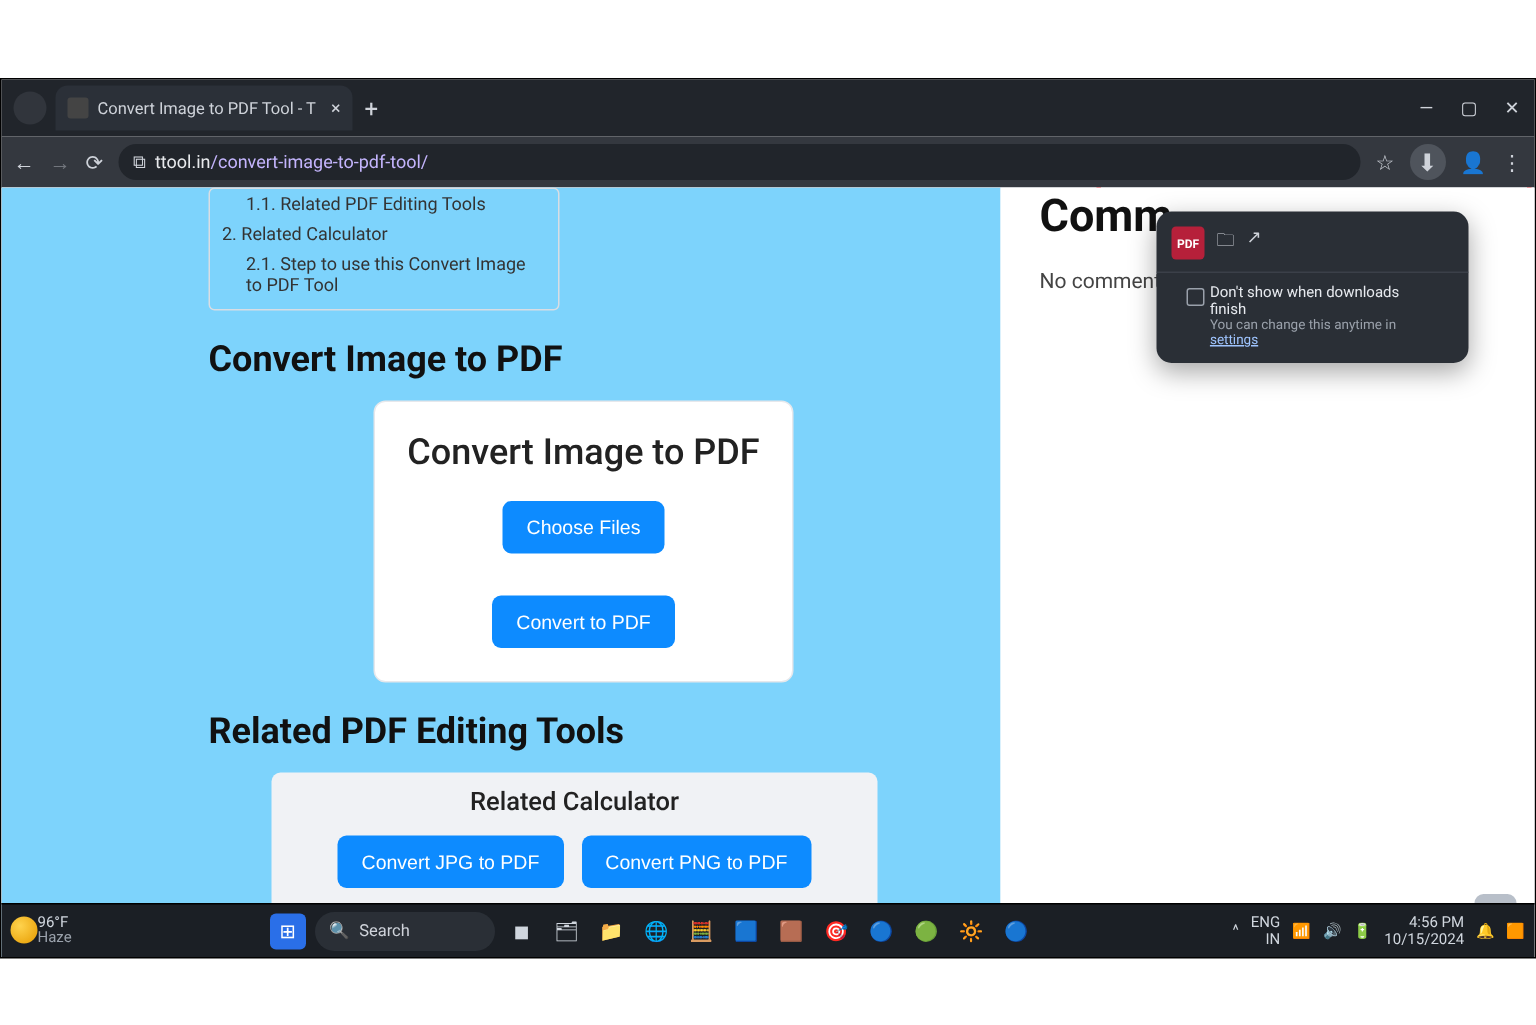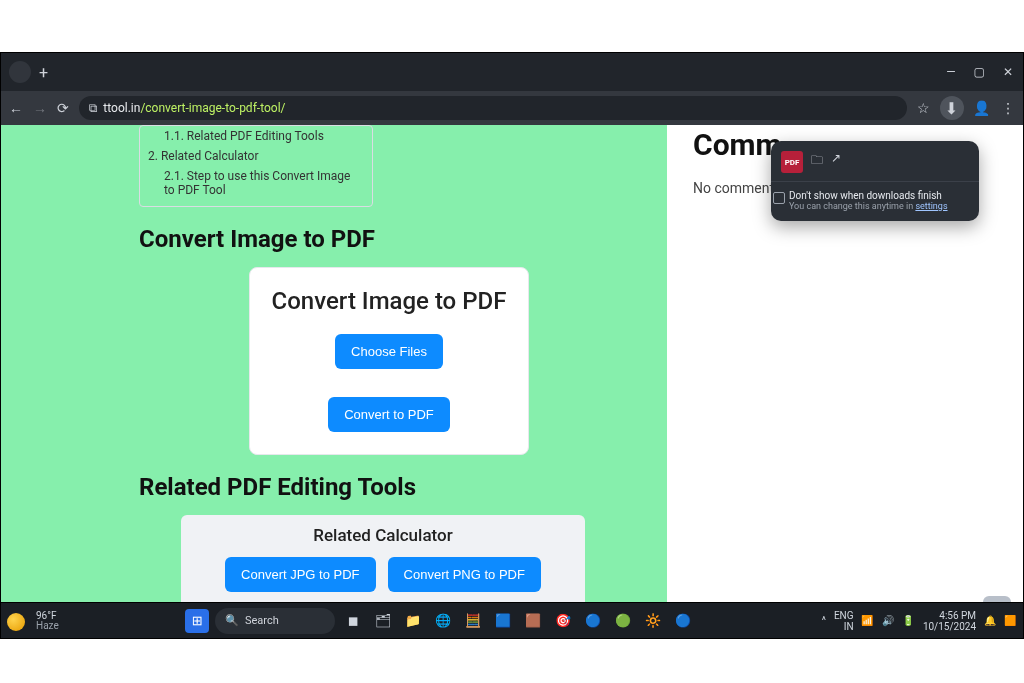--- a/index.html
+++ b/index.html
@@ -15,21 +15,21 @@
 .plus{margin-left:8px;font-size:16px}
 .winctl{margin-left:auto;display:flex;gap:18px;padding-right:10px;font-size:12px}
 .toolbar{height:34px;background:#34383f;display:flex;align-items:center;padding:0 8px;gap:10px;color:#cfd3da}
 .tbtn{font-size:14px;color:#cfd3da}
 .url{flex:1;height:24px;border-radius:14px;background:#21252b;display:flex;align-items:center;padding:0 10px;font-size:12px;color:#cfd3da}
 .url .host{color:#e8eaed}
 .ricons{display:flex;align-items:center;gap:10px}
 .ricon{font-size:14px;color:#cfd3da}
 .dlring{width:24px;height:24px;border-radius:50%;background:#4f545c;display:flex;align-items:center;justify-content:center;color:#cfd3da}
 .viewport{position:absolute;left:0;right:0;top:72px;bottom:0;background:#f0f2f5;overflow:hidden}
-.page{position:absolute;left:0;width:666px;top:0;bottom:0;background:#86efac}
+.page{position:absolute;left:0;width:666px;top:0;bottom:0;background:#7dd3fc}
 .sidebar{position:absolute;left:666px;right:0;top:0;bottom:0;background:#fff}
 .sidebar h2{font-size:30px;font-weight:700;margin:2px 0 0 26px;color:#111}
 .sidebar .nc{font-size:14px;color:#444;margin:18px 0 0 26px}
 .toc{border:1px solid #d9dde3;border-radius:4px;margin:0 0 0 138px;width:234px;padding:0 8px 6px}
 .toc-row{font-size:12px;color:#333;padding:3px 0}
 .toc-row.sub{padding-left:16px}
 .h2{font-size:24px;font-weight:700;color:#111;margin:18px 0 14px 138px}
 .card{width:280px;margin:0 auto 6px 248px;background:#fff;border:1px solid #e6e8ec;border-radius:8px;padding:18px 14px 22px;text-align:center}
 .card h3{font-size:24px;font-weight:500;color:#222;line-height:1.25;margin-bottom:18px}
 .btn{display:inline-block;background:#0d8bff;color:#fff;font-size:13px;padding:10px 16px;border-radius:6px;border:none;cursor:pointer}
@@ -38,60 +38,65 @@
 .rel h4{font-size:17px;font-weight:500;color:#222;margin-bottom:12px}
 .rel .row{display:flex;justify-content:center;gap:12px}
 .calloutbox{position:absolute;top:-16px;right:2px;width:290px;height:152px;border:3px solid #ec1c24;border-radius:3px;pointer-events:none}
 .dl{position:absolute;top:88px;right:44px;width:208px;background:#2a2f36;border-radius:10px;box-shadow:0 6px 18px rgba(0,0,0,.35);color:#d7dbe1;overflow:hidden}
 .dl .item{display:flex;gap:8px;padding:10px 10px 8px}
 .pdfic{width:22px;height:22px;border-radius:3px;background:#b6203a;color:#fff;font-size:8px;display:flex;align-items:center;justify-content:center;font-weight:700}
 .dl .meta{flex:1}
 .dl .meta .nm{font-size:11px;color:#e9ecef}
 .dl .meta .sub{font-size:10px;color:#9aa1ab}
 .dl .act{display:flex;gap:8px;font-size:12px;color:#cfd3da}
-.dl .opt{display:flex;gap:4px;padding:8px 2px 10px;border-top:1px solid #3b4049}
+.dl .opt{display:flex;gap:4px;padding:8px 20px 10px;border-top:1px solid #3b4049}
 .chk{width:12px;height:12px;border:1px solid #9aa1ab;border-radius:2px;margin-top:2px}
 .dl .opt .txt .l1{font-size:10px;color:#e6e9ee}
 .dl .opt .txt .l2{font-size:9px;color:#9aa1ab}
 .dl a{color:#9fc5ff;}
 .scrolltop{position:absolute;right:12px;bottom:14px;width:28px;height:28px;border-radius:6px;background:#b8bfc9;color:#333;display:flex;align-items:center;justify-content:center;font-size:14px}
 .taskbar{position:absolute;left:0;right:0;bottom:0;height:36px;background:#1b1f25;display:flex;align-items:center;color:#d0d6de;padding:0 6px;border-top:1px solid #000}
-.wx{display:flex;align-items:flex-end;gap:11px;font-size:10px;line-height:1}
+.wx{display:flex;align-items:flex-start;gap:0;font-size:10px;line-height:1}
 .wxic{width:18px;height:18px;border-radius:50%;background:radial-gradient(circle at 35% 35%,#ffd34d,#e69b00)}
 .tb-center{flex:1;display:flex;align-items:center;justify-content:center;gap:6px}
 .sbx{height:26px;border-radius:14px;background:#2a2f36;display:flex;align-items:center;padding:0 10px;color:#cfd3da;font-size:11px;gap:6px;min-width:120px}
 .tic{width:24px;height:24px;border-radius:4px;display:flex;align-items:center;justify-content:center;font-size:13px}
 .tic.win{background:#2a6fe8;color:#fff}
 .tray{display:flex;align-items:center;gap:8px;font-size:10px}
 .tray .col{text-align:right;line-height:1.1}
 </style>
 </head>
 <body>
 
 <div class="stage">
   <div class="frame">
 
     <div class="titlebar">
       <div class="tbround"></div>
+      <div class="tab">
+        <span class="favicon"></span>
+        <span>Convert Image to PDF Tool - T</span>
+        <span class="tabx">×</span>
+      </div>
       <span class="plus">+</span>
       <div class="winctl">
         <span>—</span>
         <span>▢</span>
         <span>✕</span>
       </div>
     </div>
 
     <div class="toolbar">
       <span class="tbtn">←</span>
       <span class="tbtn" style="opacity:.4">→</span>
       <span class="tbtn">⟳</span>
       <div class="url">
         <span style="margin-right:6px">⧉</span>
         <span class="host">ttool.in</span>
-          <span style="color:#bef264">/convert-image-to-pdf-tool/</span>
+          <span style="color:#c4b5fd">/convert-image-to-pdf-tool/</span>
       </div>
       <div class="ricons">
         <span class="ricon">☆</span>
         <span class="dlring">⬇</span>
         <span class="ricon">👤</span>
         <span class="ricon">⋮</span>
       </div>
     </div>
 
     <div class="viewport">

